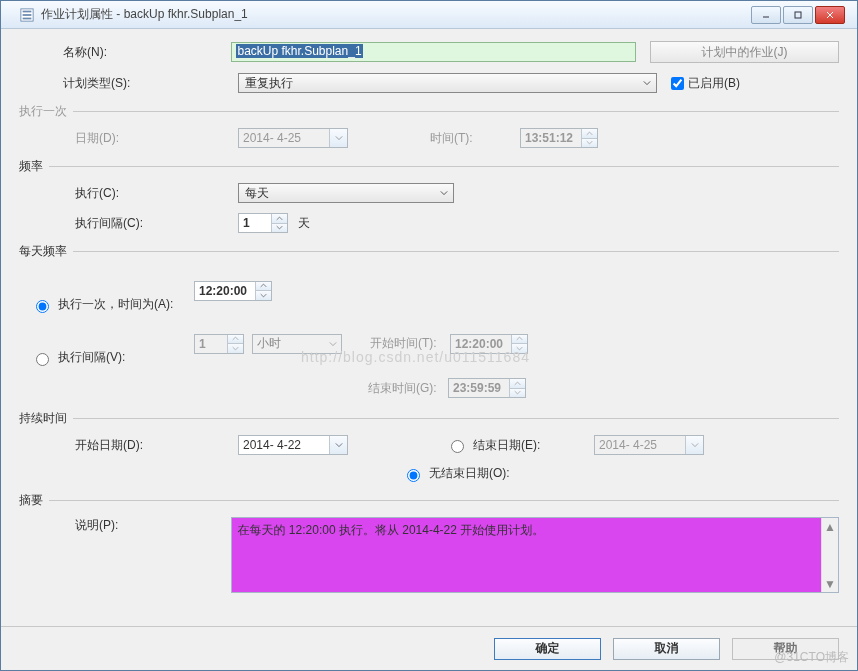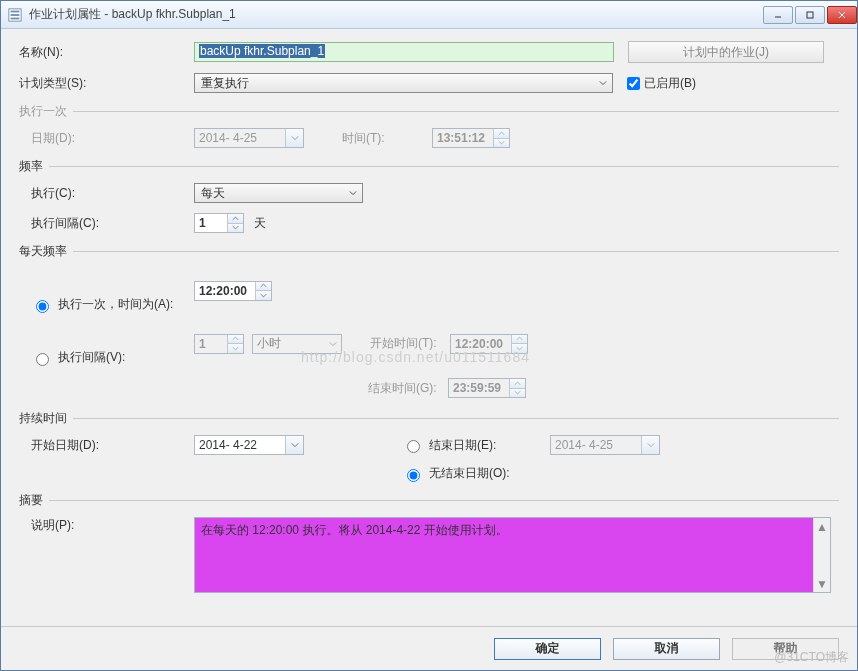--- a/index.html
+++ b/index.html
@@ -18,21 +18,21 @@
     position: relative;
     display: flex;
     flex-direction: column;
   }
   .titlebar {
     height: 28px;
     background: linear-gradient(to bottom, #f7fbff, #dde9f7);
     border-bottom: 1px solid #b8c8d8;
     display: flex;
     align-items: center;
-    padding: 0 0;
+    padding: 0 12px;
   }
   .titlebar-icon {
     width: 16px; height: 16px;
     margin: 0 6px;
     display: inline-flex;
     align-items: center;
     justify-content: center;
   }
   .titlebar-icon svg { width: 14px; height: 14px; }
   .titlebar-text { color: #444; }
@@ -63,20 +63,21 @@
     overflow: hidden;
   }
   .row {
     display: flex;
     align-items: center;
     margin-bottom: 10px;
   }
   .label {
     width: 175px;
     color: #333;
+    margin-left: 44px;
   }
   .label.disabled { color: #999; }
   input[type=text].tf, .tf {
     height: 20px;
     border: 1px solid #a7b7c7;
     padding: 1px 4px;
     font-family: inherit;
     font-size: 12px;
     background: #fff;
   }
@@ -365,21 +366,21 @@
           </span>
       </div>
     </div>
 
     <div class="fieldset-label">
       <span>频率</span>
         <span class="fline"></span>
     </div>
     <div class="row indent">
       <div class="label" style="width:163px">执行(C):</div>
-      <div class="dropdown" style="width:169px">
+      <div class="dropdown" style="width:216px">
         <span>每天</span>
         <span class="dd-arrow">
             <svg viewBox="0 0 10 10">
               <path d="M1 3l4 4 4-4" fill="none" stroke="#333"></path>
             </svg>
           </span>
       </div>
     </div>
     <div class="row indent">
       <div class="label" style="width:163px">执行间隔(C):</div>

